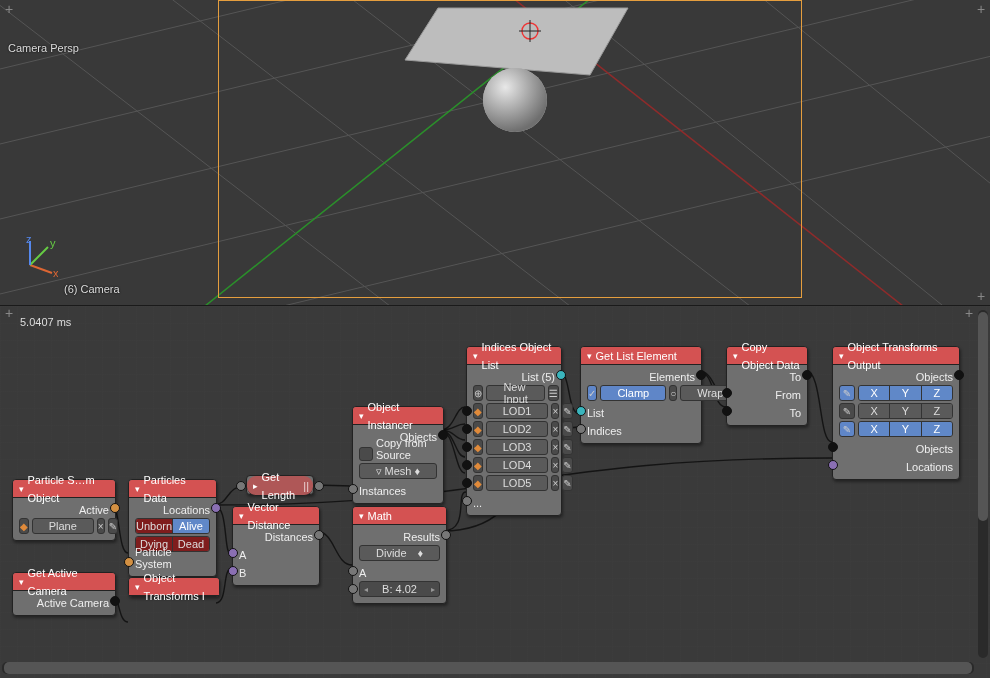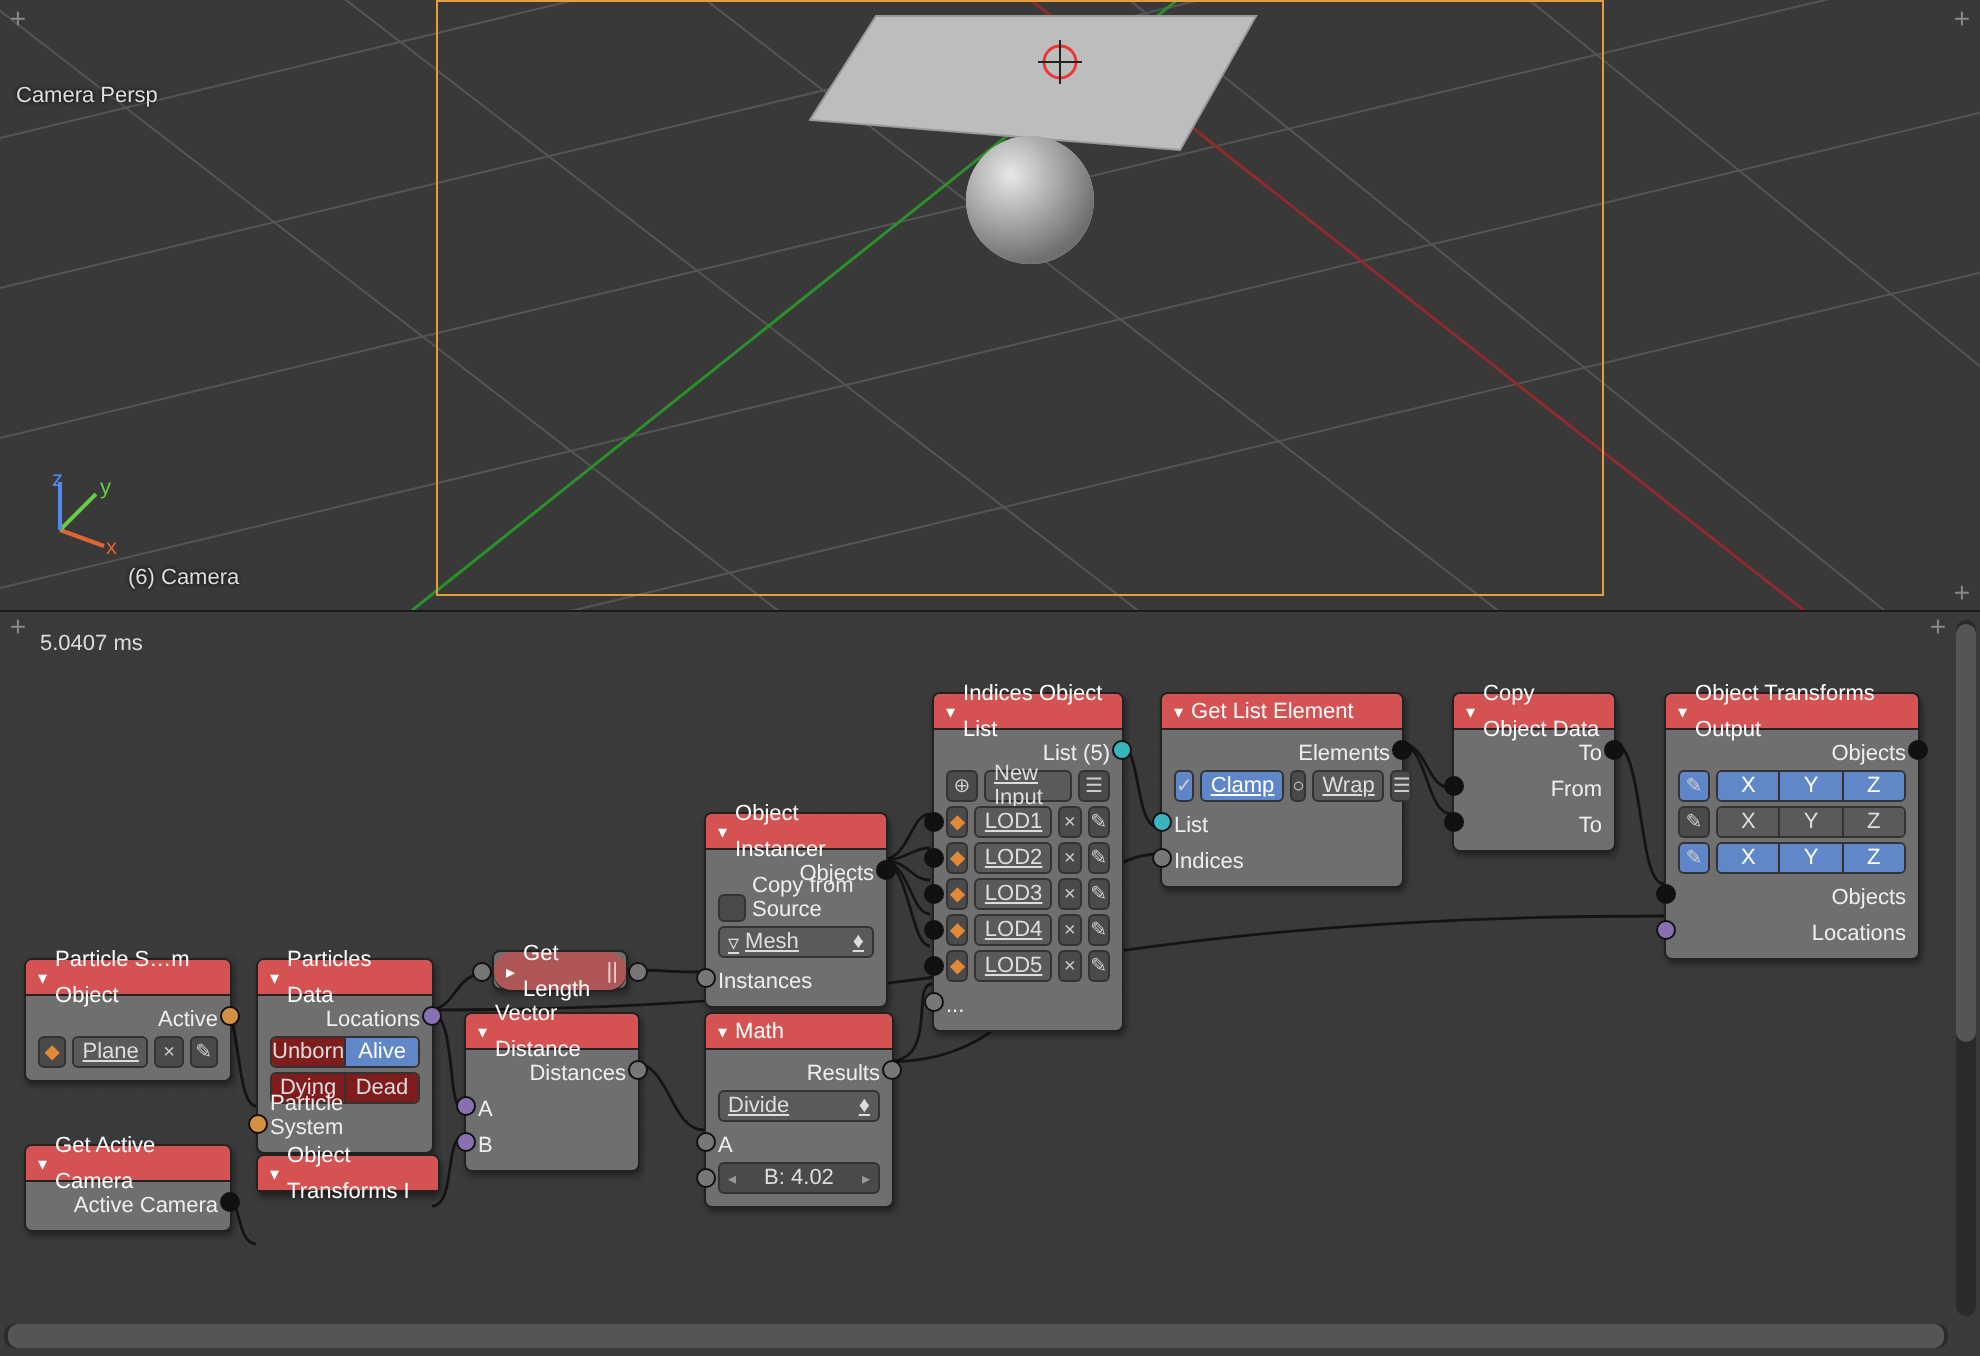--- a/index.html
+++ b/index.html
@@ -34,21 +34,21 @@
   .row.right { justify-content:flex-end; }
   .socket { position:absolute; width:10px; height:10px; border-radius:50%; border:1px solid #111; top:3px; }
   .socket.out { right:-11px; }
   .socket.in { left:-11px; }
   .sk-grey { background:#777; }
   .sk-purple { background:#8a6fb3; }
   .sk-orange { background:#d39042; }
   .sk-black { background:#111; }
   .sk-cyan { background:#3ab5bd; }
 
-  .field { background:#5a5a5a; border:1px solid #333; border-radius:3px; height:16px; display:flex; align-items:center; padding:0 4px; color:#ddd; gap:3px; flex:1;text-decoration:underline; }
+  .field { background:#5a5a5a; border:1px solid #333; border-radius:3px; height:16px; display:flex; align-items:center; padding:0 16px; color:#ddd; gap:3px; flex:1; }
   .field.btn { justify-content:center; cursor:pointer; }
   .seg { display:flex; border:1px solid #333; border-radius:3px; overflow:hidden; height:16px; flex:1; }
   .seg > span { flex:1; text-align:center; line-height:14px; color:#ddd; background:#7f1d1d; border-right:1px solid #333; }
   .seg > span:last-child { border-right:none; }
   .seg > span.on { background:#6088c8; color:#fff; }
   .seg.blue > span { background:#6088c8; color:#fff; }
   .seg.grey > span { background:#5a5a5a; }
   .mini-icon { width:16px; height:16px; background:#4a4a4a; border:1px solid #333; border-radius:3px; display:flex; align-items:center; justify-content:center; color:#ccc; font-size:10px; }
   .mini-icon.cube { color:#e08a3a; }
   .mini-icon.x { background:#4a4a4a; }

